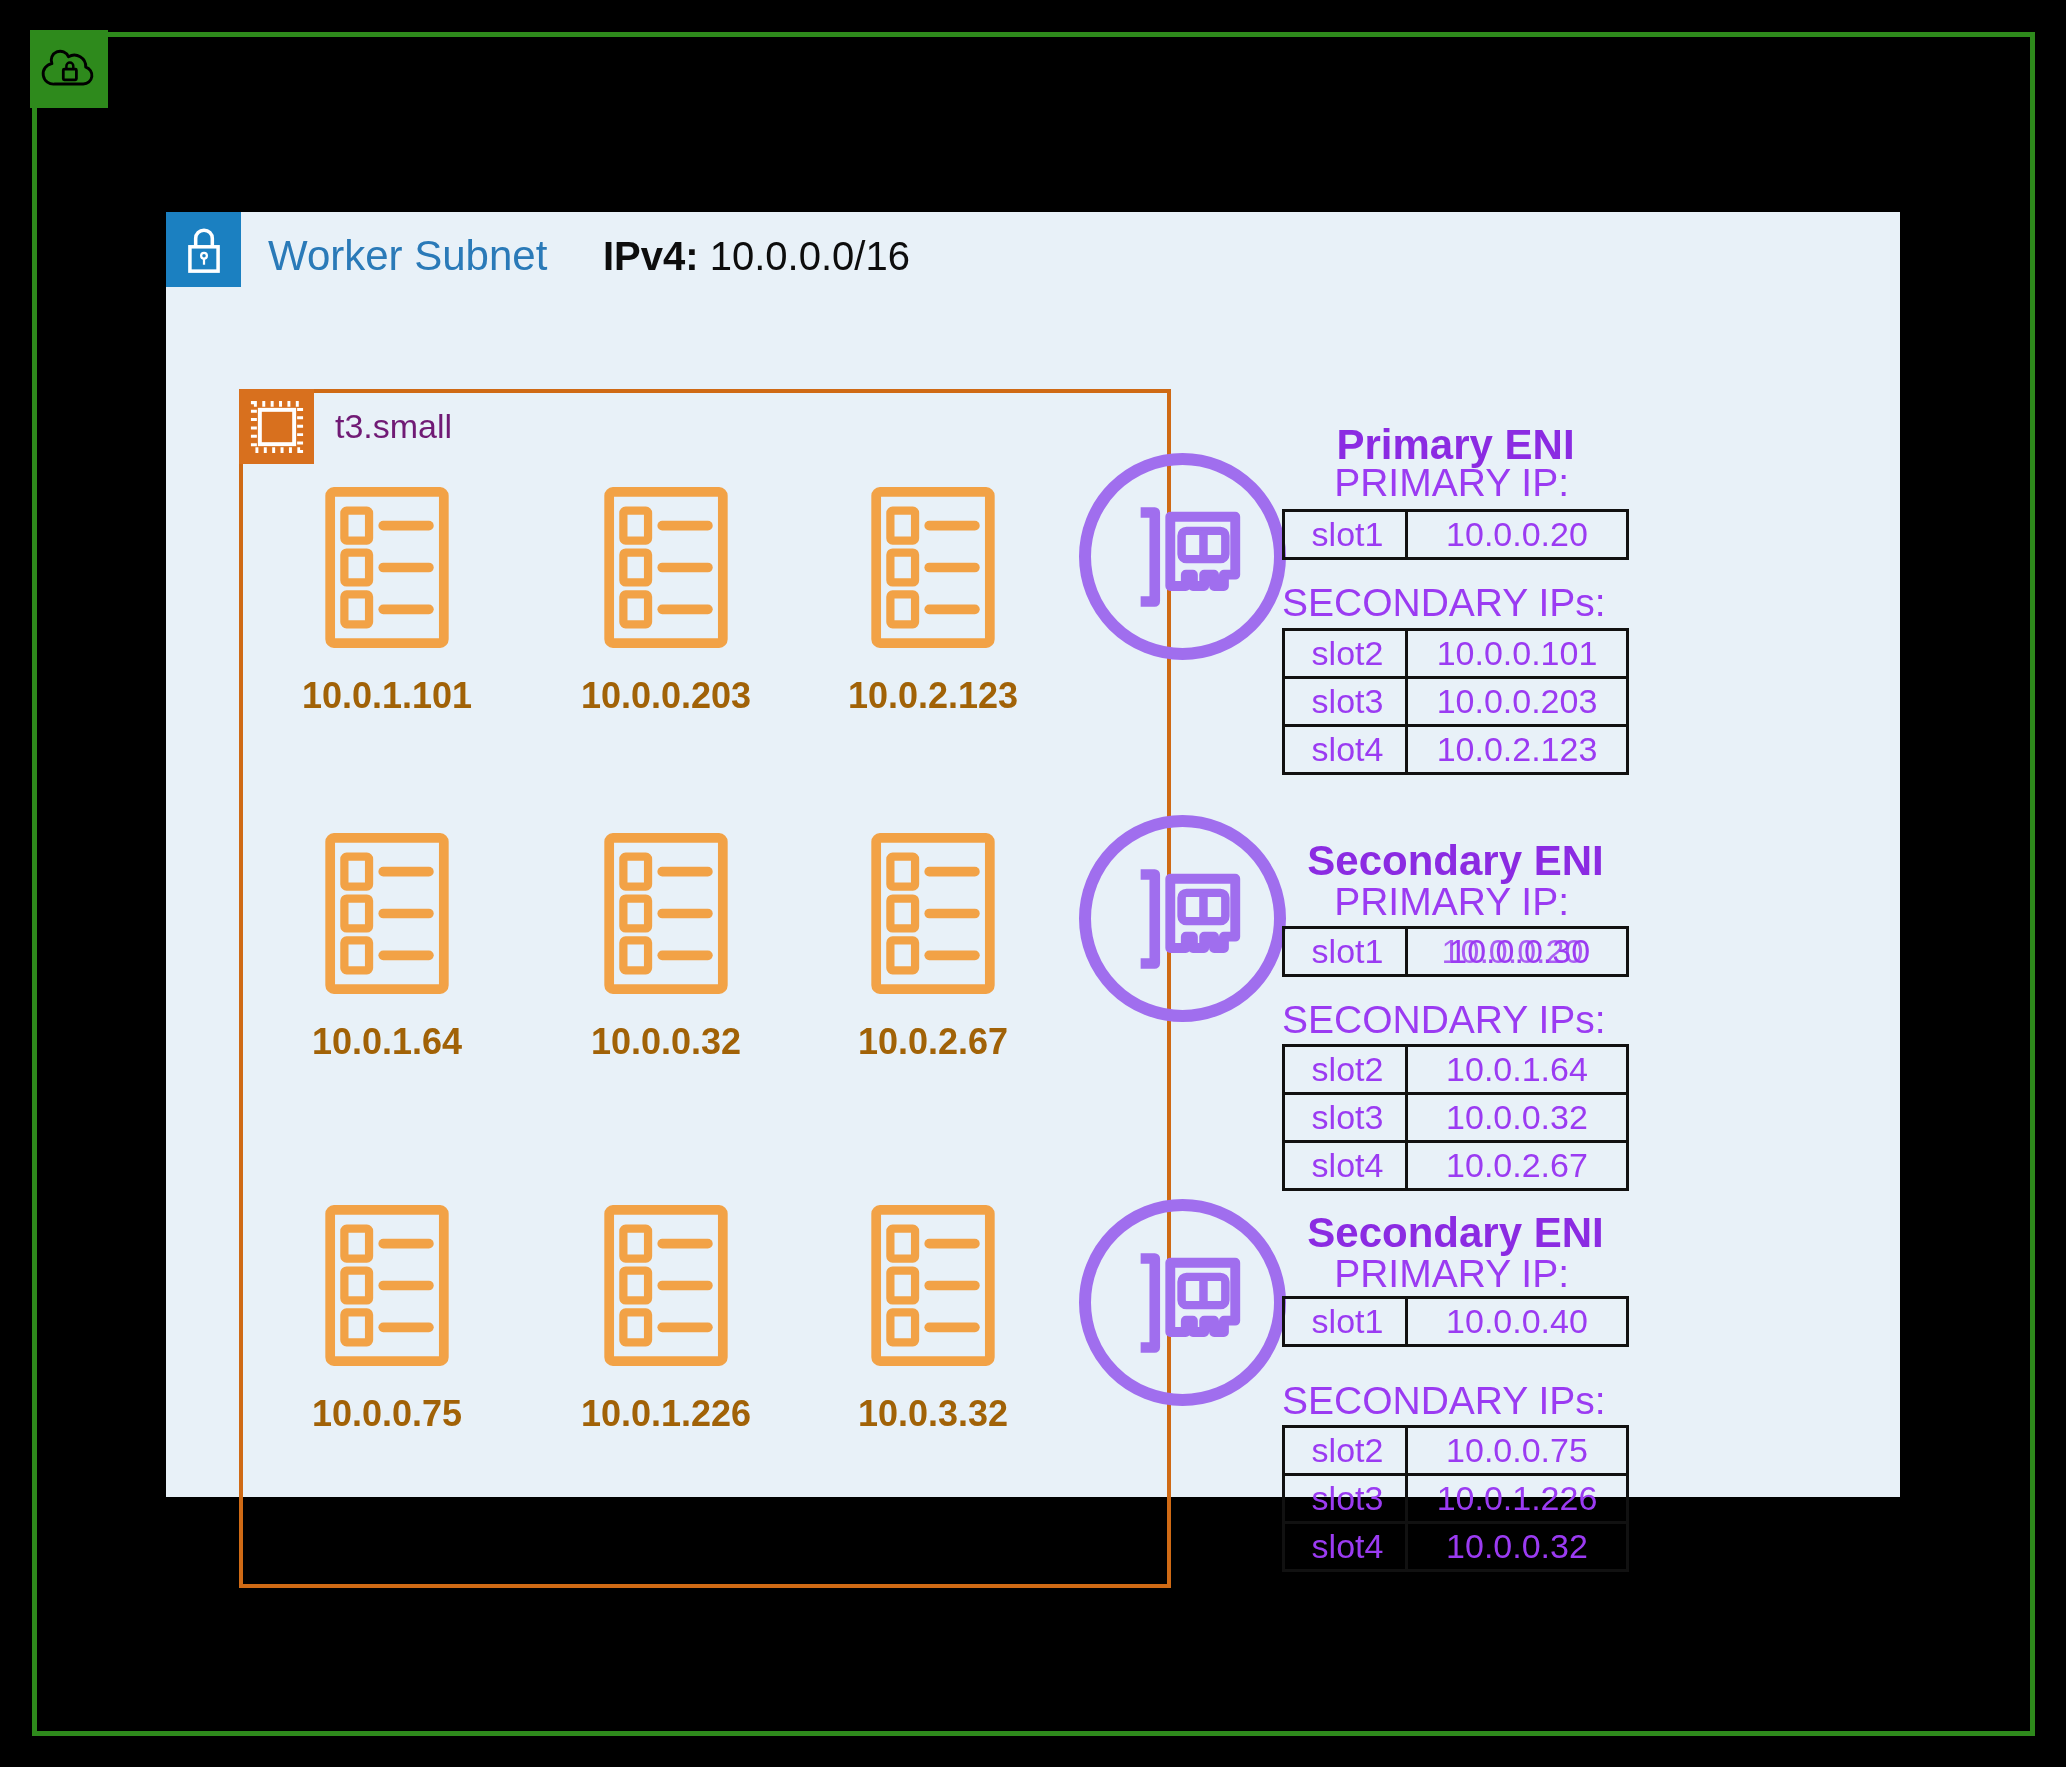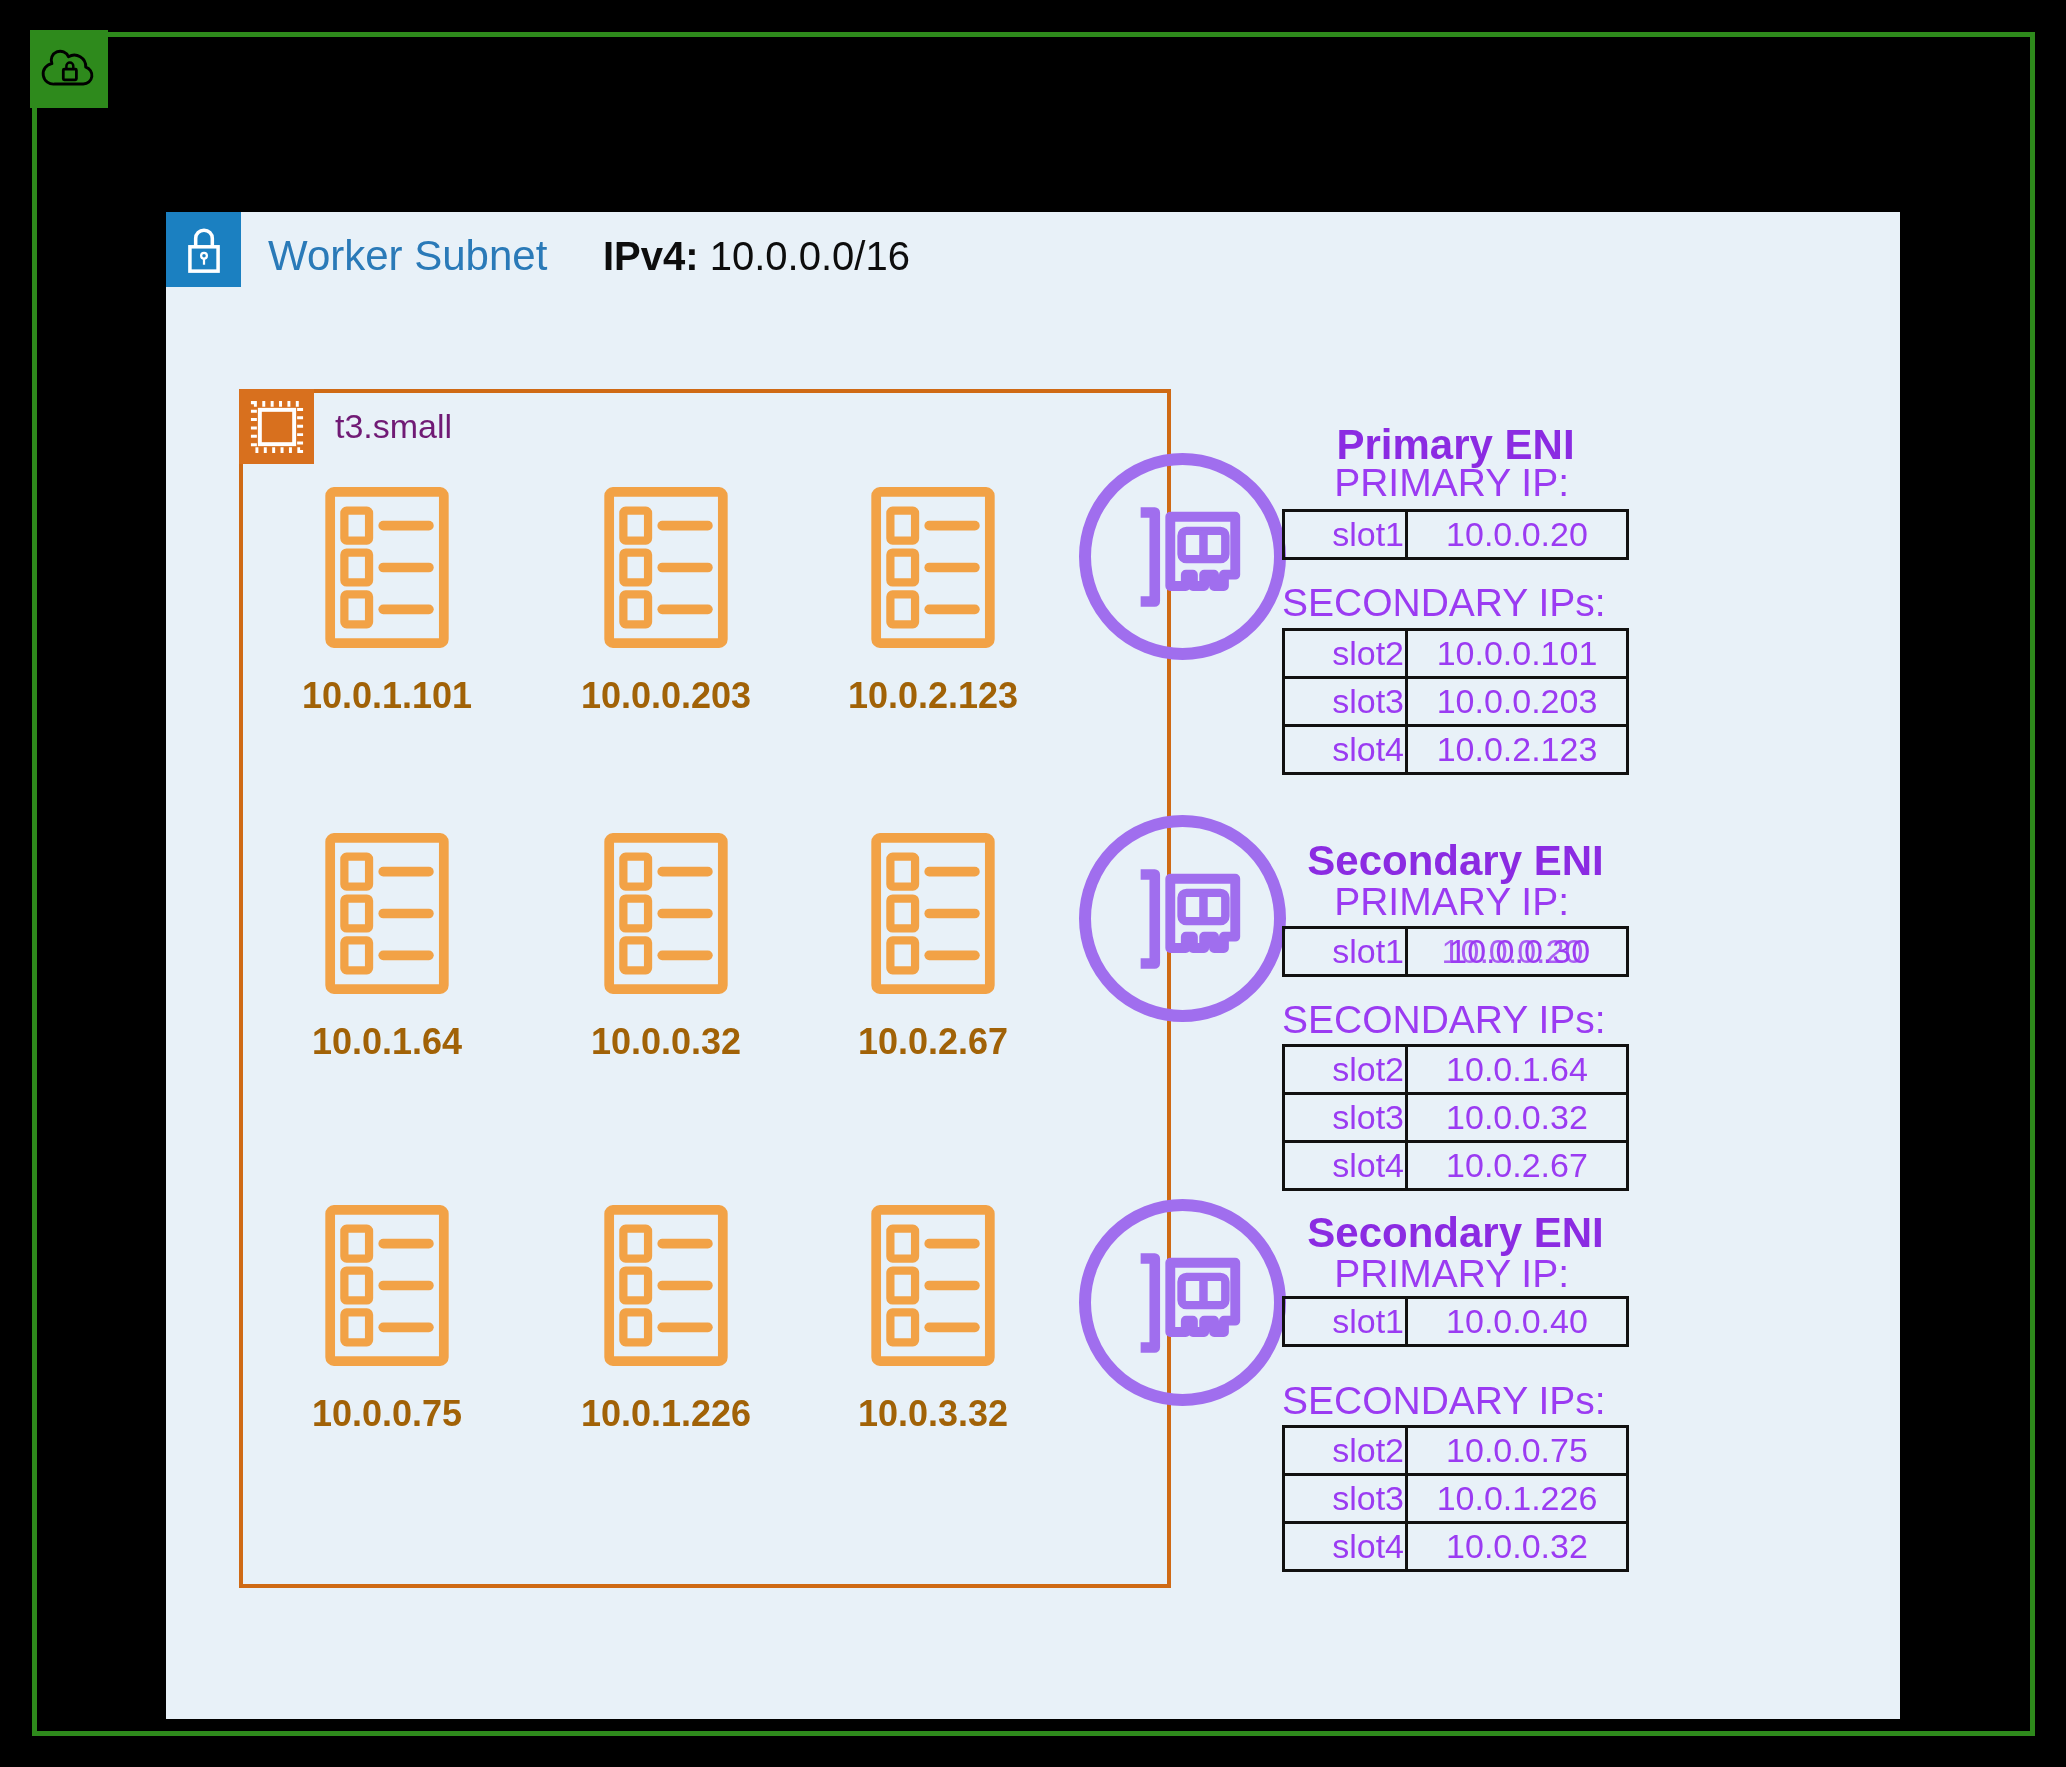--- a/index.html
+++ b/index.html
@@ -6,21 +6,21 @@
   body{width:2066px;height:1767px;position:relative;overflow:hidden;
        font-family:"Liberation Sans",sans-serif;}
 
   
   .vpc-frame{position:absolute;left:32px;top:32px;width:2003px;height:1704px;
              border:5.2px solid #2E8A1C;box-sizing:border-box;}
   .vpc-badge{position:absolute;left:30px;top:30px;width:78px;height:78px;
              background:#2E8A1C;display:flex;align-items:center;justify-content:center;}
 
   
-  .panel{position:absolute;left:166px;top:212px;width:1734px;height:1507px;
+  .panel{position:absolute;left:166px;top:212px;width:1734px;height:1285px;
          background:#E8F1F8;}
   .subnet-badge{position:absolute;left:0;top:0;width:75px;height:75px;
                 background:#1B80C1;display:flex;align-items:center;justify-content:center;}
   .subnet-title{position:absolute;left:102px;top:21px;font-size:42px;line-height:45px;
                 color:#2A7AB8;white-space:nowrap;}
   .subnet-cidr{position:absolute;left:437px;top:23px;font-size:40px;line-height:42px;
                color:#0d0d0d;white-space:nowrap;}
   .subnet-cidr b{font-weight:bold;}
 
   
@@ -44,21 +44,21 @@
   
   .eni-sec{position:absolute;left:1116px;width:347px;}
   .eni-title{position:absolute;left:0;width:100%;text-align:center;font-size:42px;
              line-height:45px;font-weight:bold;color:#8B2BE2;white-space:nowrap;}
   .eni-heading{position:absolute;left:0;width:100%;box-sizing:border-box;padding-right:60px;
                text-align:right;font-size:39px;line-height:42px;color:#9B3BF2;white-space:nowrap;}
   table.ip-table{position:absolute;left:0;width:347px;border-collapse:collapse;
                  table-layout:fixed;}
   table.ip-table td{border:3px solid #111;height:43px;font-size:34px;color:#9B3BF2;
                     overflow:visible;}
-  td.slot-cell{width:113px;padding-left:6px;text-align:right;margin-left:32px;}
+  td.slot-cell{width:113px;padding-left:6px;text-align:center;margin-left:32px;}
   td.ip-cell{text-align:center;position:relative;}
   .ip-under{position:absolute;left:0;top:0;width:100%;height:100%;
             display:flex;align-items:center;justify-content:center;
             transform:translateX(-4.5px);opacity:.8;}
   .ip-over{position:relative;display:inline-block;transform:translateX(2.2px);}
 
   svg{display:block;}
 </style>
 </head>
 <body>

